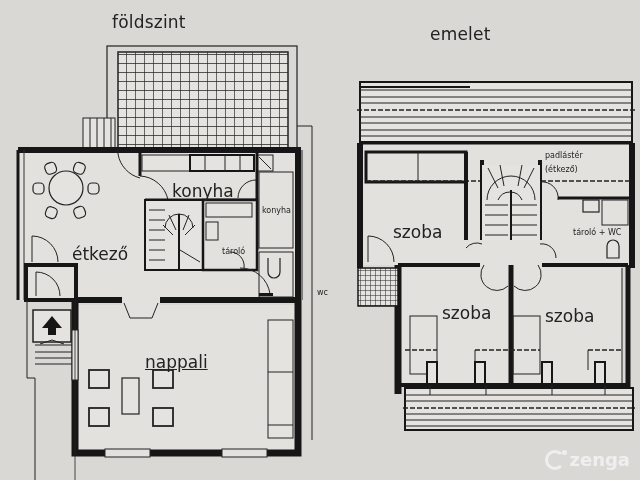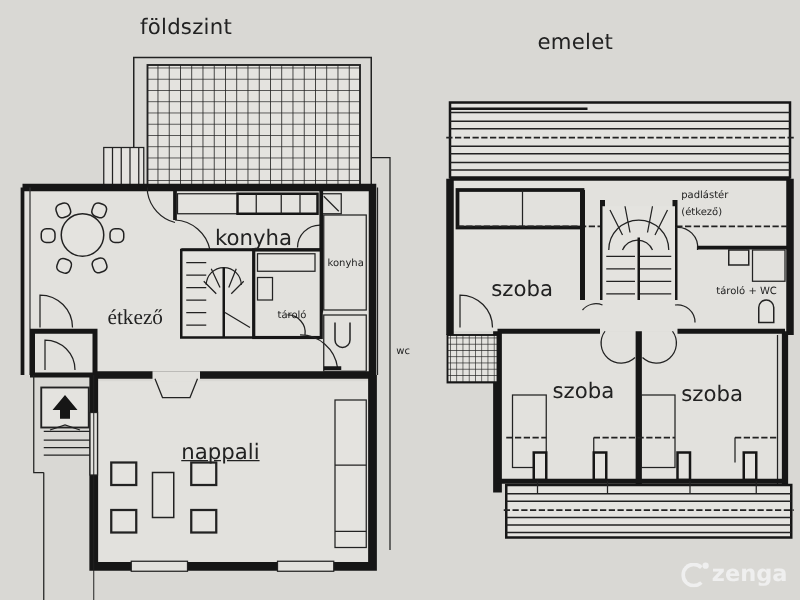--- a/index.html
+++ b/index.html
@@ -199,23 +199,23 @@
       <path d="M403 408H635" stroke="#222" stroke-width="1.4" stroke-dasharray="5 2"></path>
       <path d="M430 385 V395 M486 385 V395 M552 385 V395 M605 385 V395" stroke="#222" stroke-width="1"></path>
     </g>
   </svg>
 
   <div class="title" style="left:112px;top:12px;">földszint</div>
   <div class="title" style="left:430px;top:24px;text-align:center;">emelet</div>
 
   <div class="lbl" style="left:172px;top:181px;">konyha</div>
   <div class="lbl xs" style="left:262px;top:206px;">konyha</div>
-  <div class="lbl" style="left:86px;top:244px;font-family:Liberation Serif, serif;">étkező</div>
+  <div class="lbl" style="left:72px;top:244px;">étkező</div>
   <div class="lbl xs" style="left:222px;top:247px;">tároló</div>
-  <div class="lbl xs" style="left:273px;top:276px;padding-left:44px;">wc</div>
+  <div class="lbl xs" style="left:273px;top:288px;padding-left:44px;">wc</div>
   <div class="lbl" style="left:145px;top:352px;text-decoration:underline;">nappali</div>
 
   <div class="lbl xs" style="left:545px;top:151px;">padlástér</div>
   <div class="lbl xs" style="left:545px;top:165px;">(étkező)</div>
   <div class="lbl" style="left:393px;top:222px;">szoba</div>
   <div class="lbl xs" style="left:573px;top:228px;">tároló + WC</div>
   <div class="lbl" style="left:442px;top:303px;">szoba</div>
   <div class="lbl" style="left:545px;top:306px;">szoba</div>
 
   <div class="wm">

